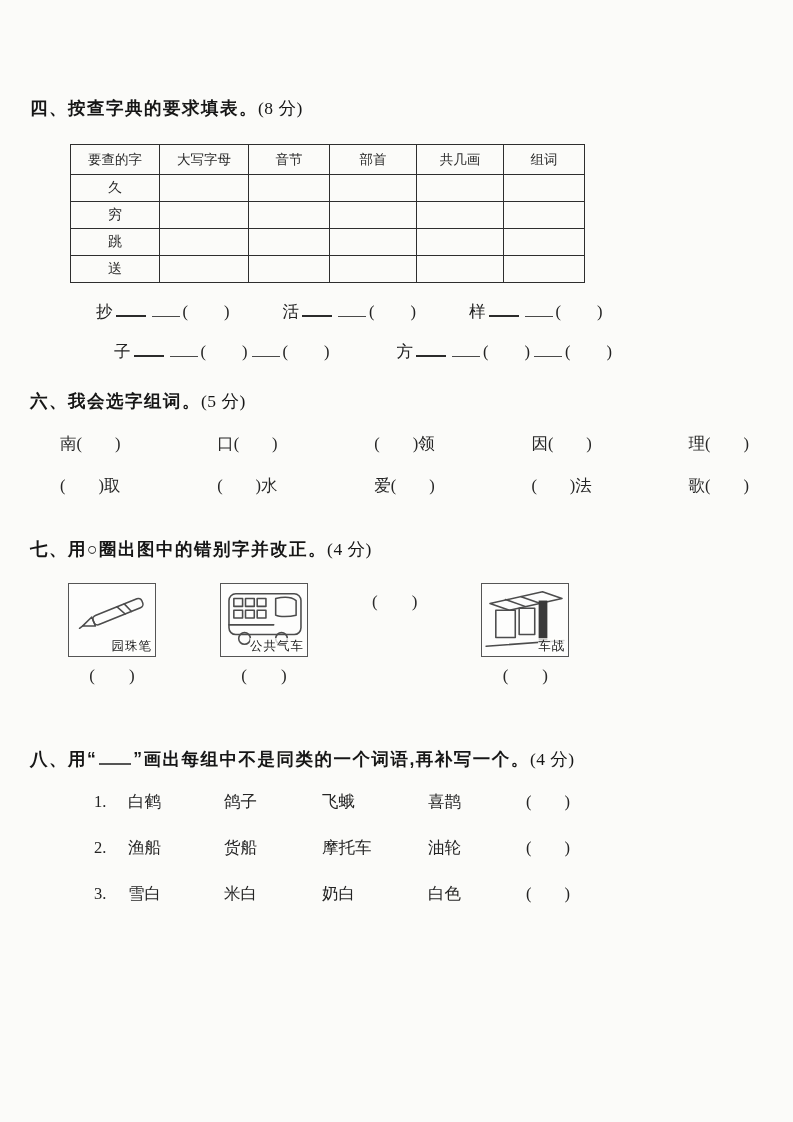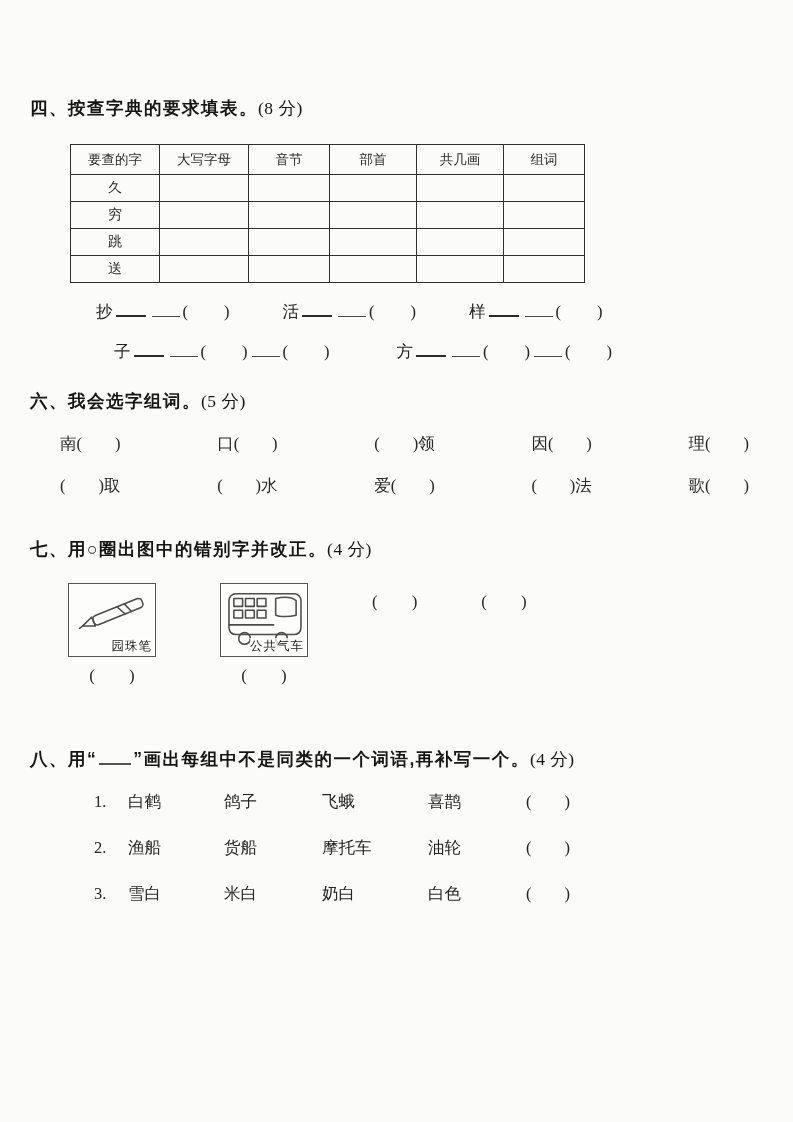--- a/index.html
+++ b/index.html
@@ -195,20 +195,32 @@
         <span class="pic-label">公共气车</span>
       </div>
       <div class="box-paren">(　　)</div>
     </div>
 
     <div class="box-col">
       <div class="box-paren">(　　)</div>
     </div>
 
     <div class="box-col">
+      <div class="pic-box">
+        <svg viewBox="0 0 88 74">
+          <path class="ln" d="M8 20 L62 8 L82 15 L28 27 Z"></path>
+          <line class="ln" x1="24" y1="16" x2="44" y2="23"></line>
+          <line class="ln" x1="40" y1="13" x2="60" y2="20"></line>
+          <rect class="ln" x="14" y="27" width="20" height="28"></rect>
+          <rect class="ln" x="38" y="25" width="16" height="27"></rect>
+          <rect class="fl" x="58" y="17" width="9" height="41"></rect>
+          <line class="ln" x1="4" y1="64" x2="84" y2="58"></line>
+        </svg>
+        <span class="pic-label">车战</span>
+      </div>
       <div class="box-paren">(　　)</div>
     </div>
 
   </div>
 
   <div class="sec-heading" id="s8h">
     <span>八、用“</span><span class="h-blank"></span><span>”画出每组中不是同类的一个词语,再补写一个。</span><span class="points">(4 分)</span>
   </div>
 
   <div class="s8-rows">

